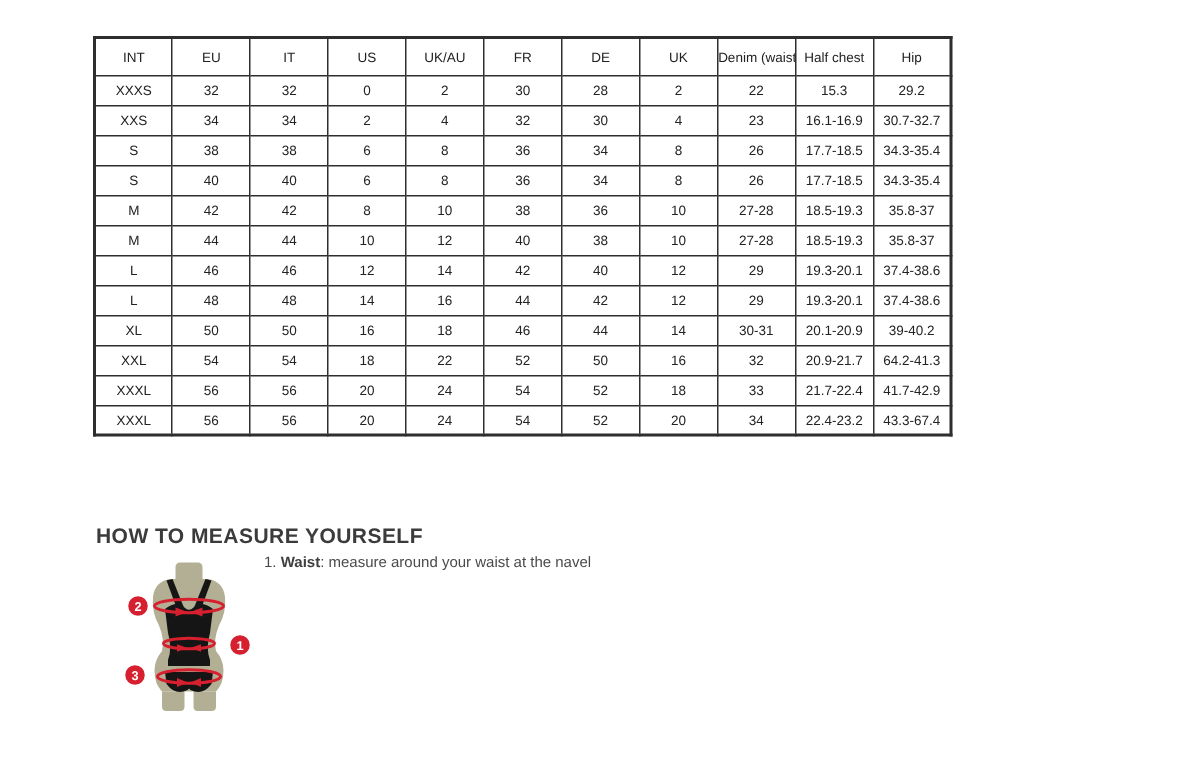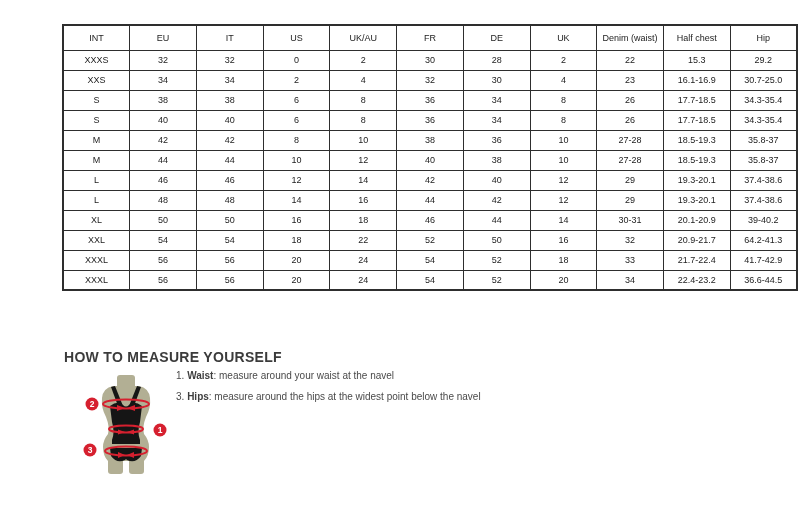--- a/index.html
+++ b/index.html
@@ -7,21 +7,21 @@
   body {
     width: 798px; height: 519px;
     position: relative;
     overflow: hidden;
     font-family: "Liberation Sans", "DejaVu Sans", sans-serif;
     color: #333;
   }
   .size-table {
     position: absolute;
     left: 62px; top: 24px;
-    width: 736px;
+    width: 573px;
     border-collapse: collapse;
     table-layout: fixed;
     border: 2px solid #2e2e2e;
   }
   .size-table th, .size-table td {
     border: 1px solid #2e2e2e;
     text-align: center;
     vertical-align: middle;
     font-size: 9px;
     font-weight: normal;
@@ -96,21 +96,21 @@
         <td>XXS</td>
         <td>34</td>
         <td>34</td>
         <td>2</td>
         <td>4</td>
         <td>32</td>
         <td>30</td>
         <td>4</td>
         <td>23</td>
         <td>16.1-16.9</td>
-        <td>30.7-25.0</td>
+        <td>30.7-32.7</td>
       </tr>
       <tr>
         <td>S</td>
         <td>38</td>
         <td>38</td>
         <td>6</td>
         <td>8</td>
         <td>36</td>
         <td>34</td>
         <td>8</td>
@@ -226,21 +226,21 @@
         <td>XXXL</td>
         <td>56</td>
         <td>56</td>
         <td>20</td>
         <td>24</td>
         <td>54</td>
         <td>52</td>
         <td>20</td>
         <td>34</td>
         <td>22.4-23.2</td>
-        <td>36.6-44.5</td>
+        <td>43.3-67.4</td>
       </tr>
     </tbody>
 </table>
 
 <div class="measure-heading">HOW TO MEASURE YOURSELF</div>
 
 <div class="figure-wrap">
   <svg viewBox="0 0 92 102" width="92" height="102">
 
     <g fill="#b2af94">
@@ -278,14 +278,13 @@
       <circle cx="10" cy="76" r="6.5"></circle>
       <text x="12" y="33" fill="#ffffff" font-size="8.5" font-weight="bold" text-anchor="middle">2</text>
       <text x="80" y="59" fill="#ffffff" font-size="8.5" font-weight="bold" text-anchor="middle">1</text>
       <text x="10" y="79" fill="#ffffff" font-size="8.5" font-weight="bold" text-anchor="middle">3</text>
     </g>
   </svg>
 </div>
 
 <ol class="steps" id="steps-list">
     <li><span>1. </span><b>Waist</b><span>: measure around your waist at the navel</span></li>
-    <li><span>3. </span><b>Hips</b><span>: measure around the hips at the widest point below the navel</span></li>
   </ol>
 
 </body></html>

